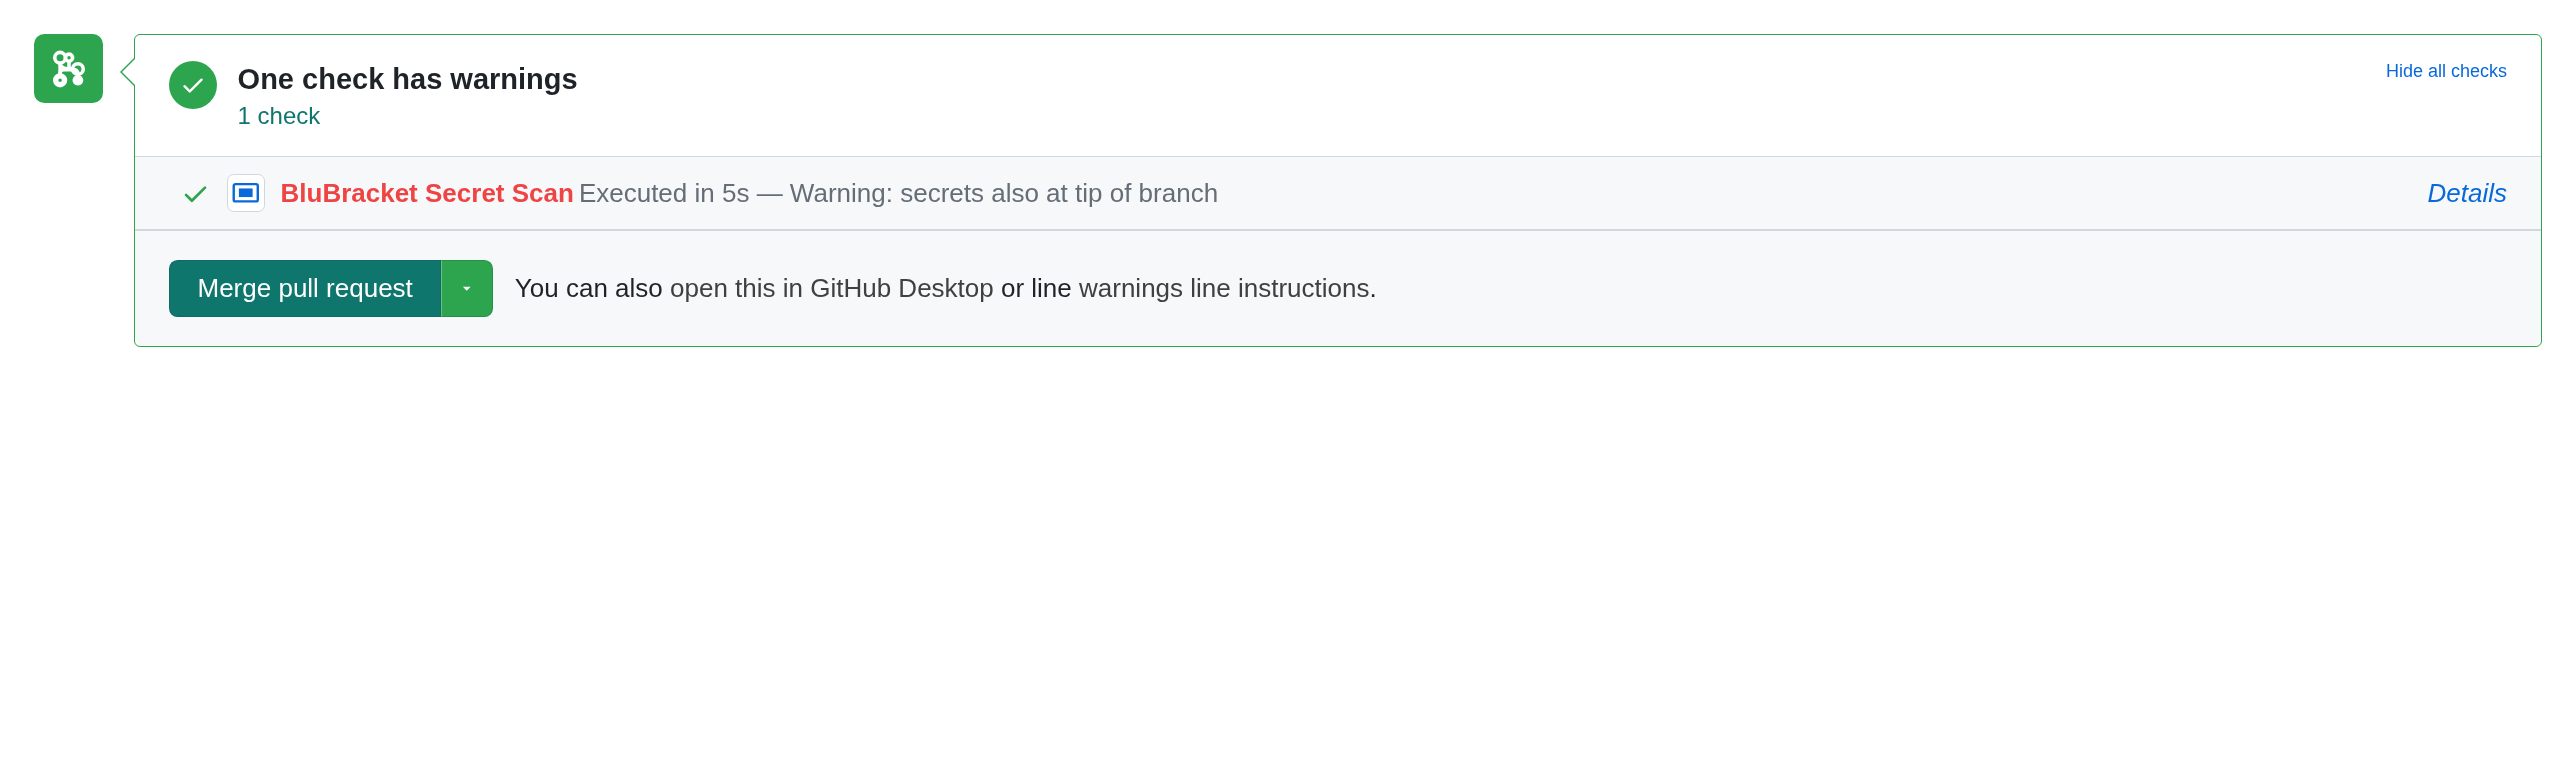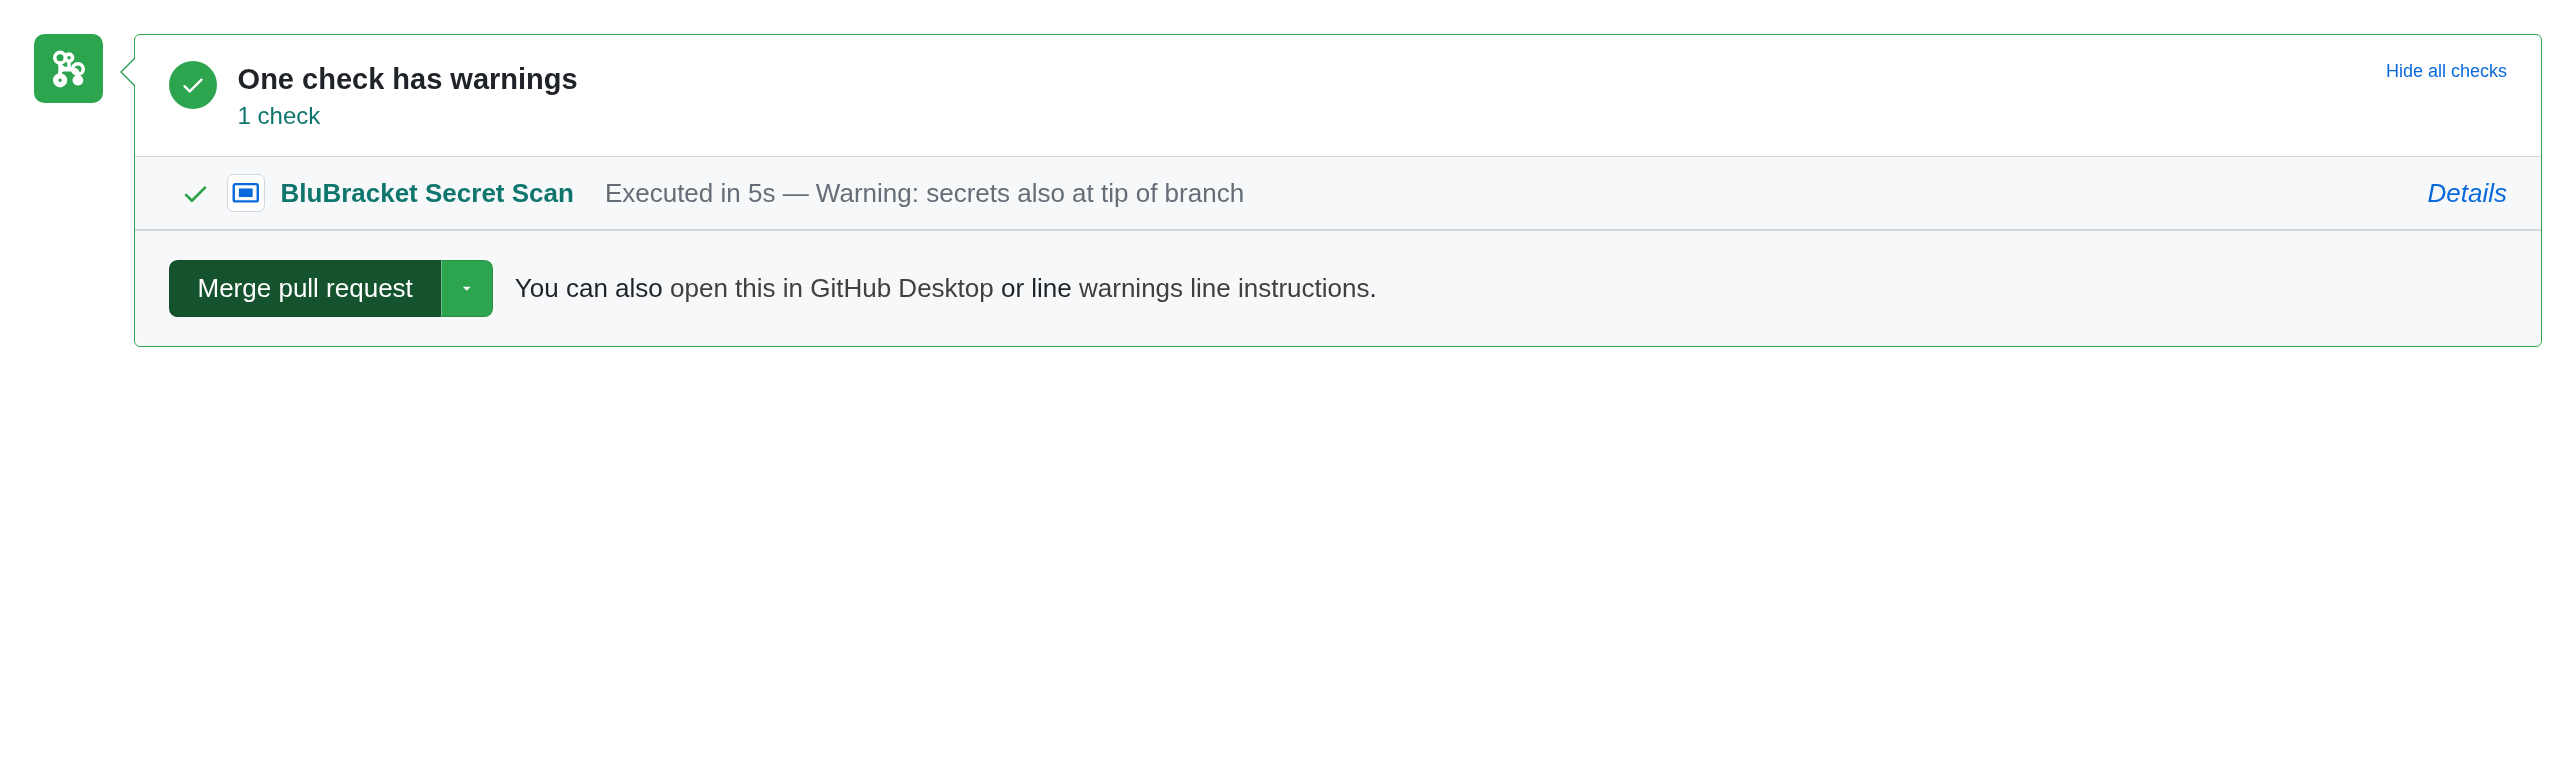--- a/index.html
+++ b/index.html
@@ -115,22 +115,22 @@
     background: #fff;
     display: flex;
     align-items: center;
     justify-content: center;
     margin-right: 15.5px;
     flex-shrink: 0;
   }
   .check-name {
     font-size: 26px;
     font-weight: 600;
-    color: #0f766e;
-    margin-right: 31px;
+    color: #ef4444;
+    margin-right: 5px;
   }
   .check-detail {
     font-size: 26px;
     color: #656d76;
     flex: 1;
   }
   .details-link {
     color: #0969da;
     font-size: 26px;
     cursor: pointer;
@@ -142,21 +142,21 @@
     padding: 29px 34px;
     display: flex;
     align-items: center;
     border-radius: 0 0 8.6px 8.6px;
   }
   .merge-button-group {
     display: flex;
     margin-right: 22px;
   }
   .merge-button {
-    background: #14532d;
+    background: #0f766e;
     color: #fff;
     font-size: 26px;
     font-weight: 500;
     border: 0.9px solid rgba(27,31,36,0.15);
     padding: 12px 27.5px;
     border-radius: 8.6px 0 0 8.6px;
     cursor: pointer;
   }
   .merge-dropdown {
     background: #2da44e;

